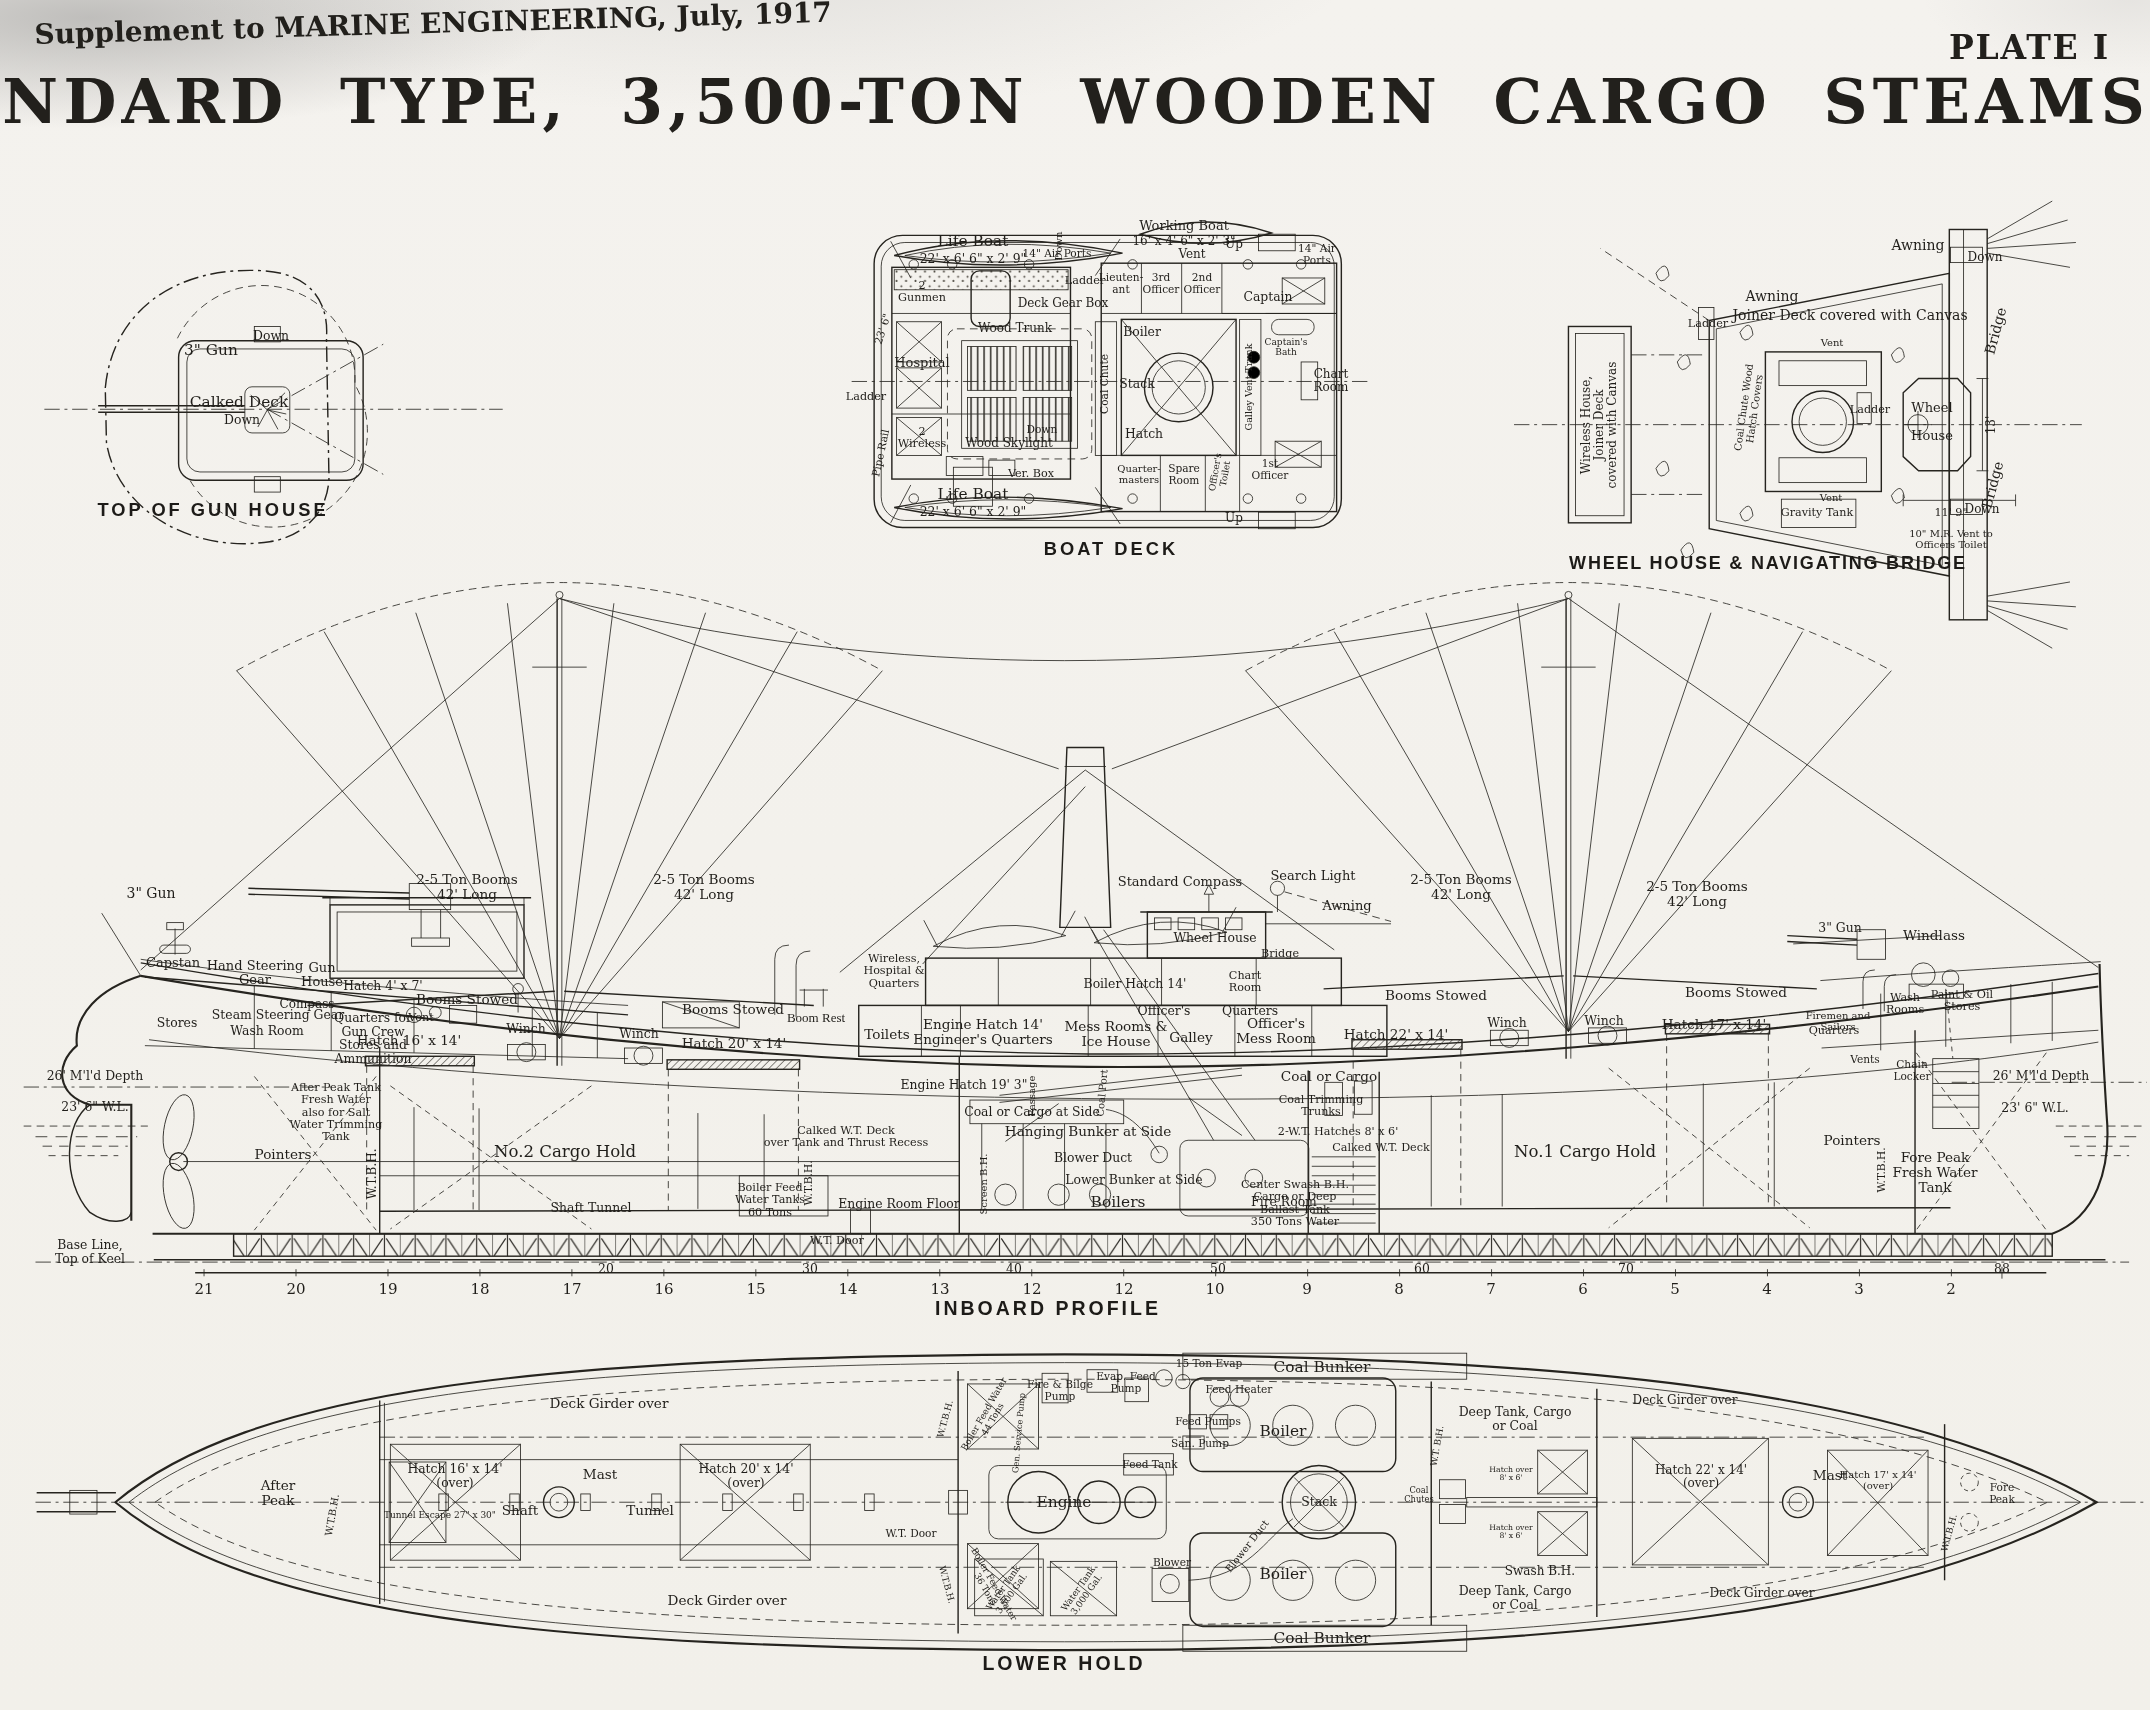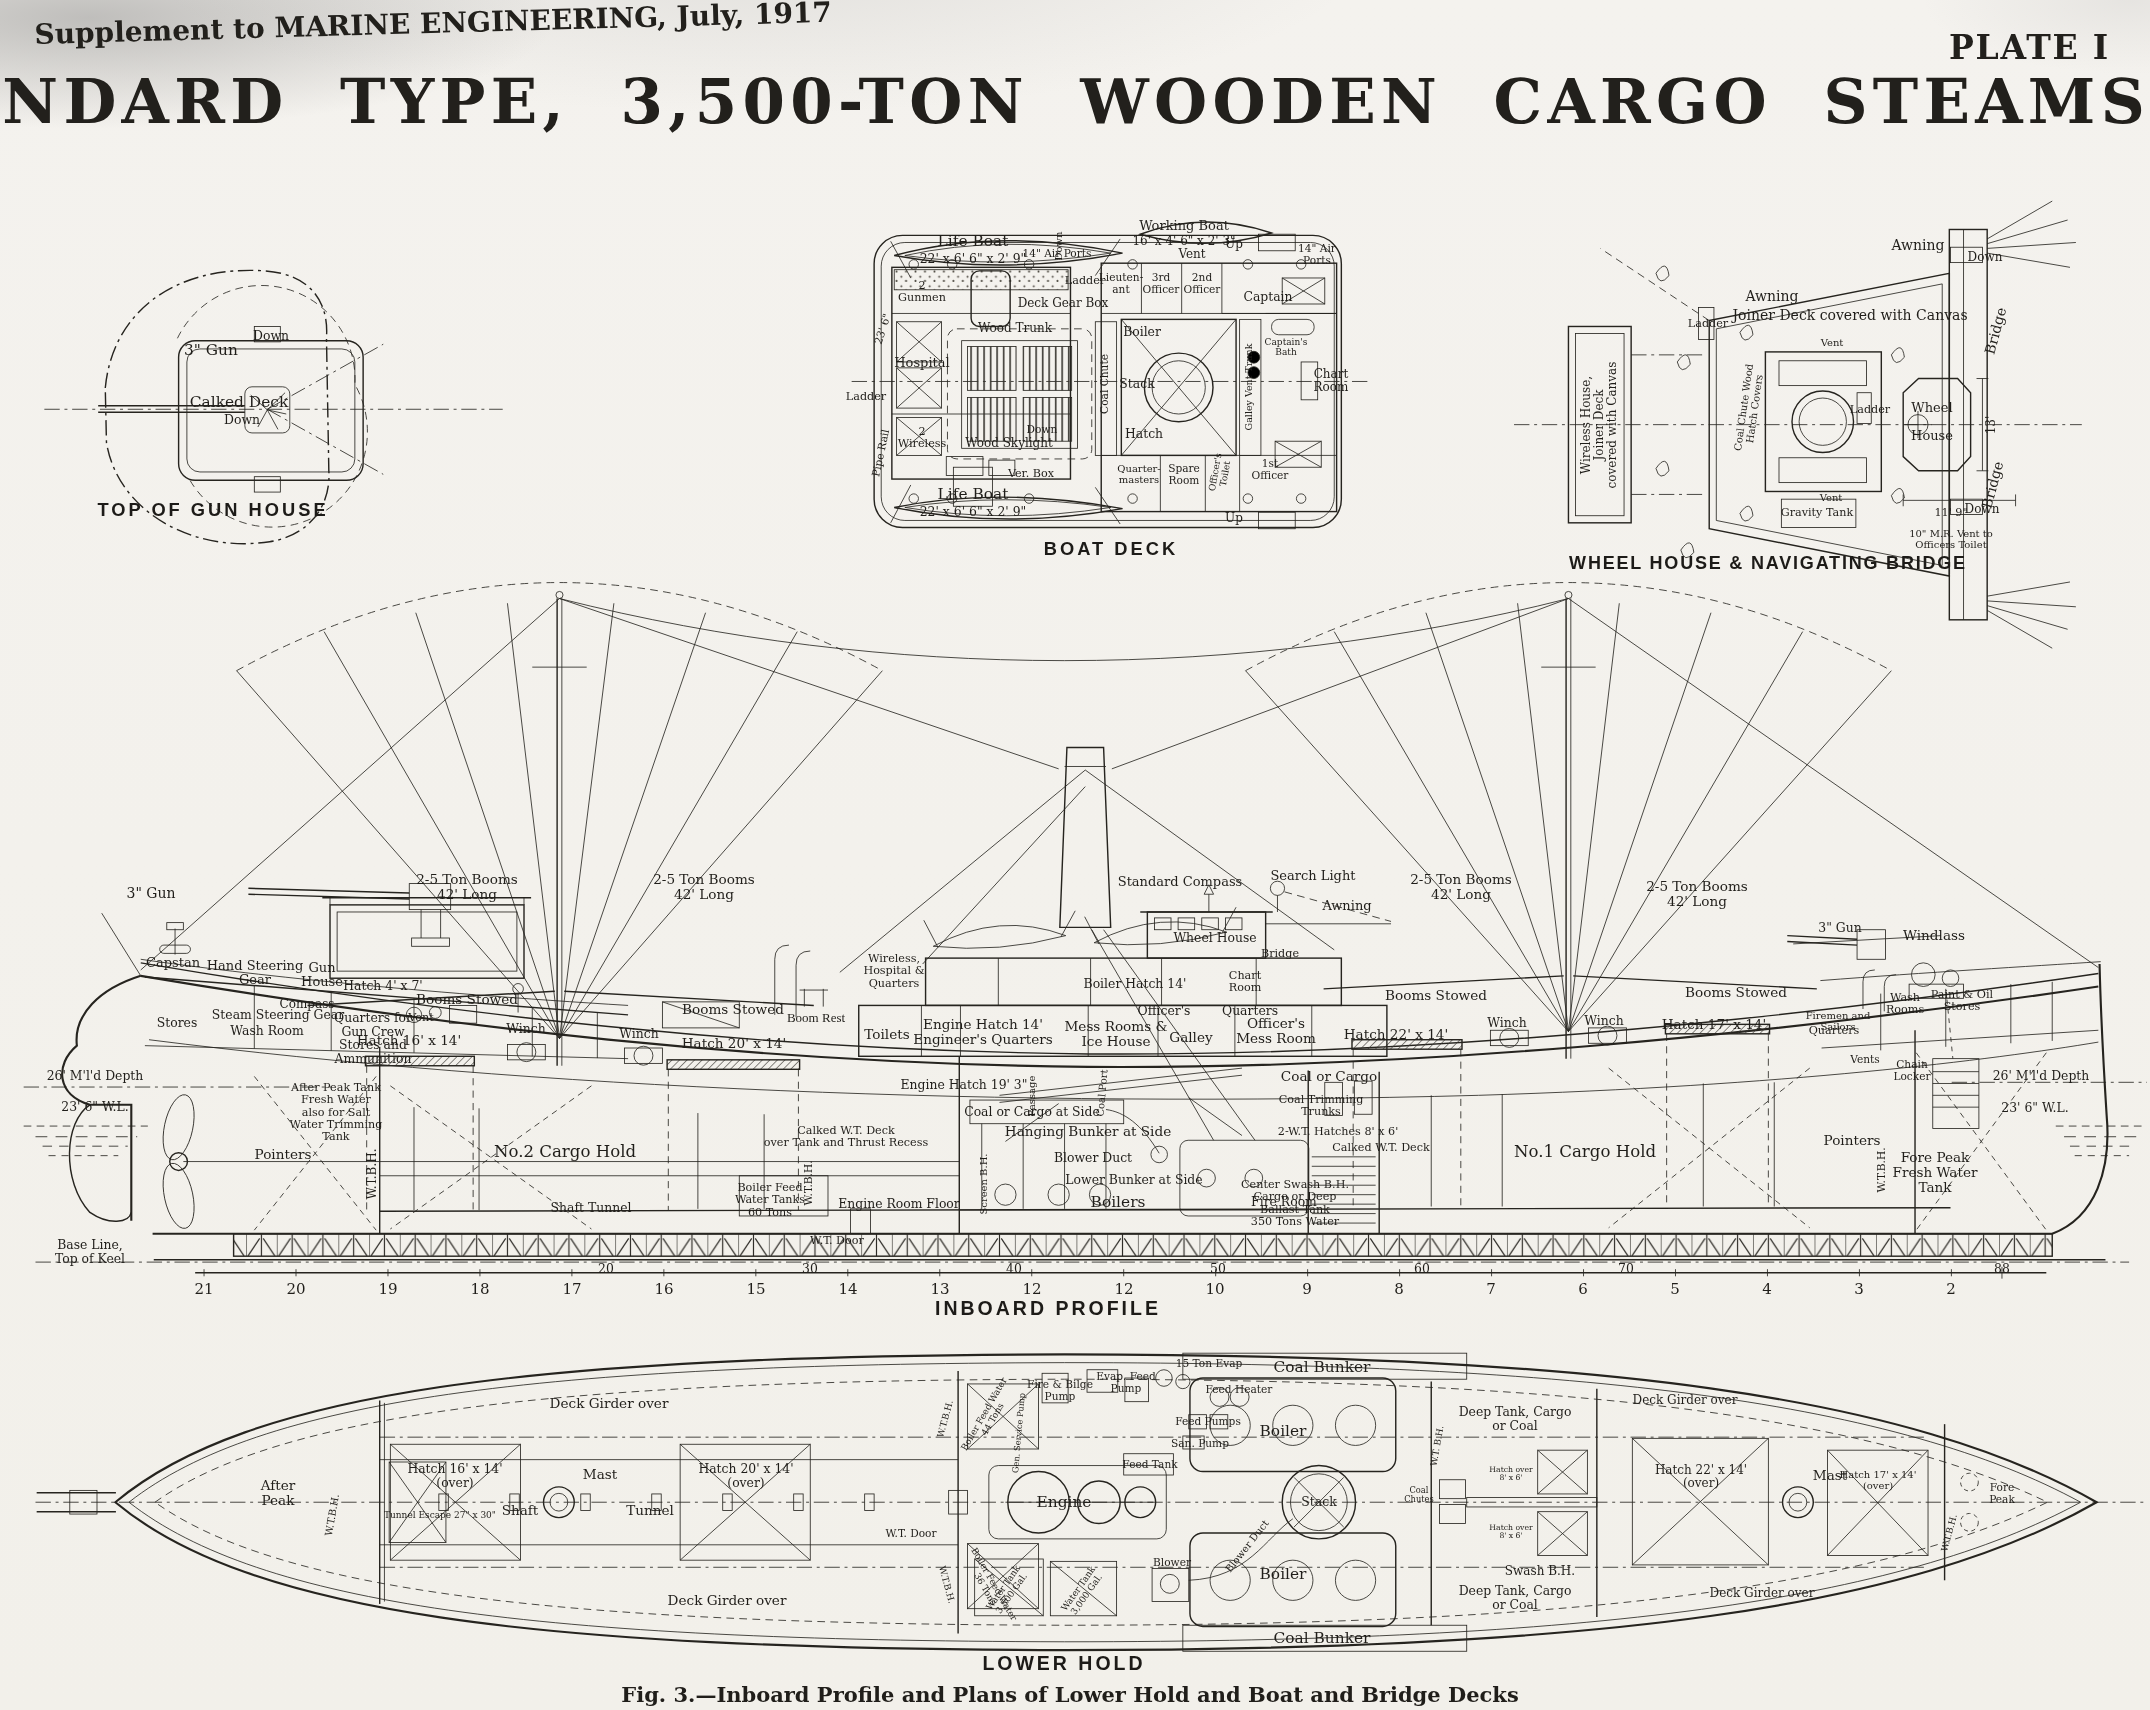--- a/index.html
+++ b/index.html
@@ -1007,15 +1007,14 @@
       <span class="lbl" style="left: 1422px; top: 1269px; font-size: 12.4px;">60</span>
       <span class="lbl" style="left: 1626px; top: 1269px; font-size: 12.4px;">70</span>
       <span class="lbl" style="left: 2002px; top: 1269px; font-size: 12.4px;">88</span>
     </div>
 
   <div class="cap" style="left:213px;top:510px;font-size:18.3px;">TOP OF GUN HOUSE</div>
   <div class="cap" style="left:1111px;top:549px;font-size:18.3px;">BOAT DECK</div>
   <div class="cap" style="left:1768px;top:563px;font-size:18px;letter-spacing:1.8px;">WHEEL HOUSE &amp; NAVIGATING BRIDGE</div>
   <div class="cap" style="left:1048px;top:1308px;font-size:19.5px;">INBOARD PROFILE</div>
   <div class="cap" style="left:1064px;top:1663px;font-size:19.5px;">LOWER HOLD</div>
-  <div class="lbl" style="left:1070px;top:1695px;font-size:21px;font-weight:bold;white-space:nowrap;">Fig. 3.—Inboard Profile and Plans of Lower Hold and Boat and Bridge Decks</div>
 </div>
 
 
 </body></html>

